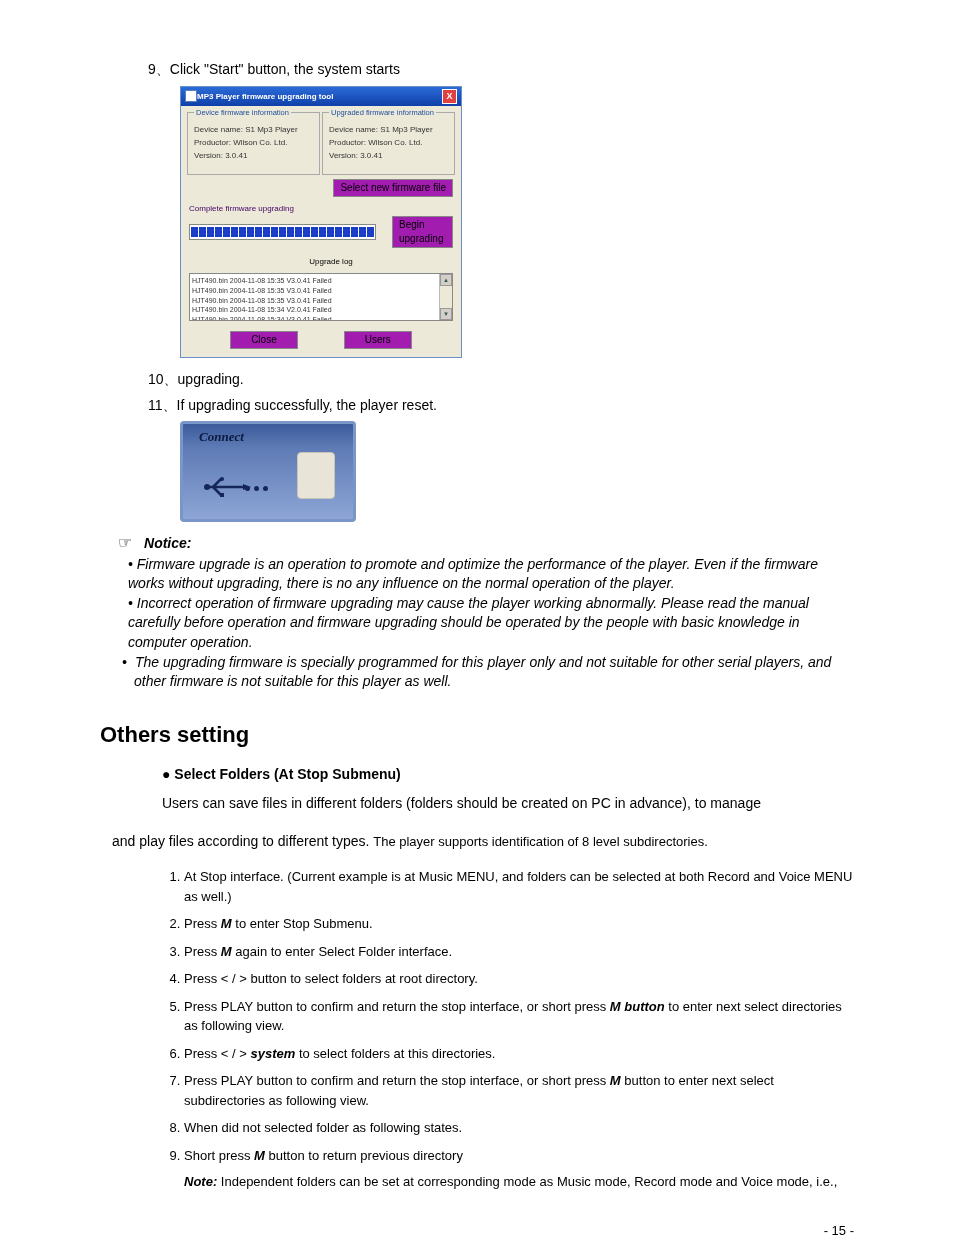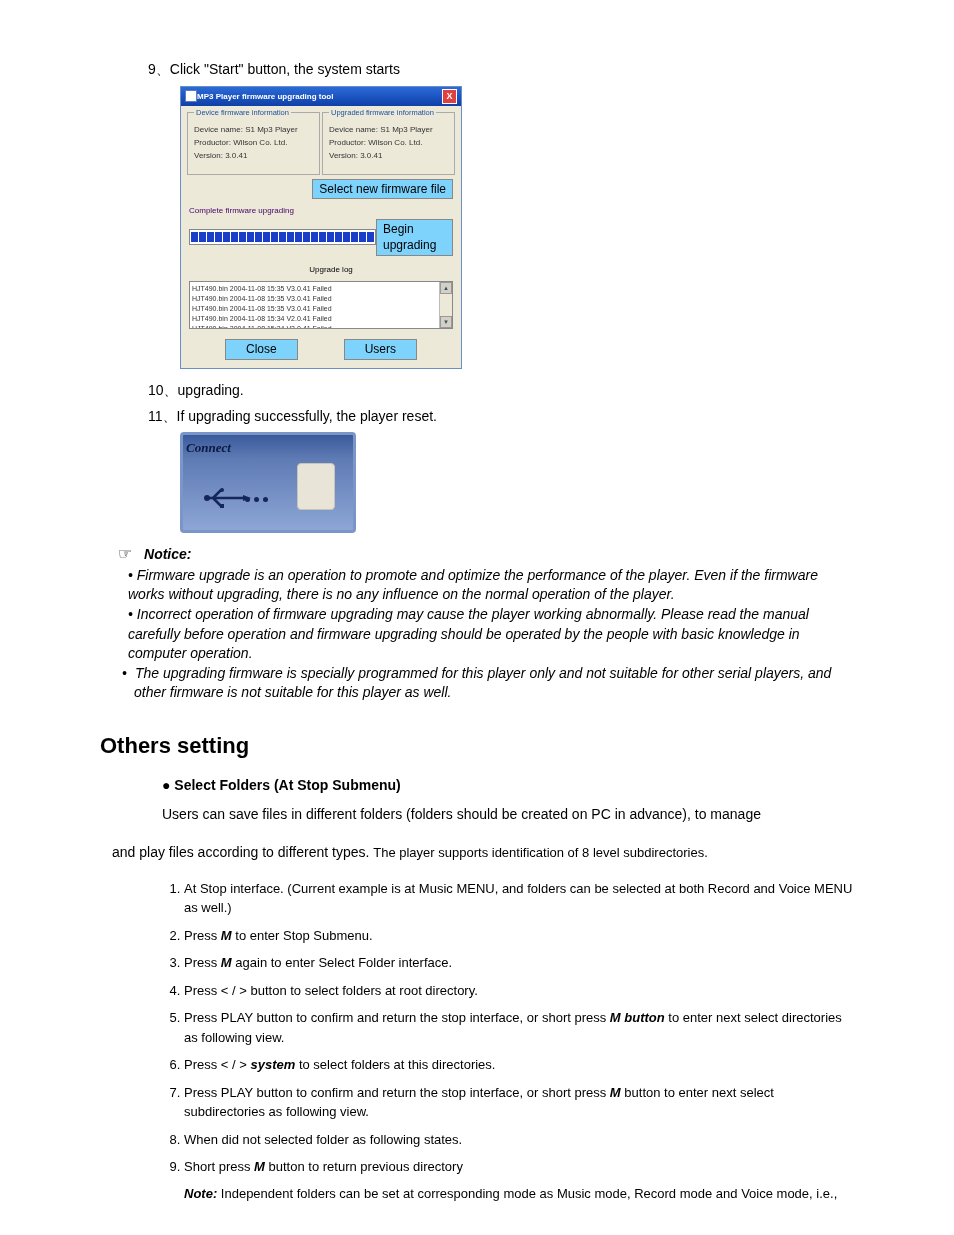--- a/index.html
+++ b/index.html
@@ -55,23 +55,23 @@
     background: #ece9d8;
     display: inline-block;
     padding: 0 2px;
     color: #2050a0;
     font-size: 7.5px;
   }
   .group-row { margin-top: -4px; margin-bottom: 6px; color: #333; }
   .btn {
     display: inline-block;
     border: 1px solid #888;
-    background: #7dd3fc;
+    background: #a21caf;
     padding: 1px 6px;
-    font-size: 12px;
+    font-size: 10px;
   }
   .dialog-section { padding: 2px 8px 4px 8px; }
   .progress-outer {
     border: 1px solid #888;
     height: 12px;
     background: #fff;
     display: flex;
     align-items: center;
     padding: 1px;
     gap: 1px;
@@ -104,21 +104,21 @@
     width: 170px;
     height: 95px;
     background: linear-gradient(to bottom, #3a5a9a 0%, #5f7bb5 25%, #8da6d6 100%);
     border: 3px solid #7a95c8;
     border-radius: 4px;
     position: relative;
     margin-top: 4px;
     margin-bottom: 10px;
   }
   .connect-label {
-    position: absolute; top: 4px; left: 3px;
+    position: absolute; top: 4px; left: 16px;
     color: #0a1a40; font-weight: bold; font-family: 'Comic Sans MS', cursive;
     font-size: 13px; font-style: italic;
   }
   .connect-icon {
     position: absolute; right: 18px; top: 28px;
     width: 36px; height: 45px;
     background: #e8e4d8; border-radius: 4px;
     border: 1px solid #c8c4b8;
   }
   .usb-symbol {
@@ -171,21 +171,21 @@
       <div class="group-row">Device name: S1 Mp3 Player</div>
       <div class="group-row">Productor: Wilson Co. Ltd.</div>
       <div class="group-row">Version: 3.0.41</div>
     </div>
   </div>
   <div class="dialog-section" style="text-align:right;">
     <span class="btn">Select new firmware file</span>
   </div>
   <div class="dialog-section">
     <div style="color:#406; margin-bottom:2px;">Complete firmware upgrading</div>
-    <div style="display:flex; gap:0; align-items:center;">
+    <div style="display:flex; gap:16px; align-items:center;">
       <div class="progress-outer" style="flex:1;">
         <span class="seg"></span>
           <span class="seg"></span>
           <span class="seg"></span>
           <span class="seg"></span>
           <span class="seg"></span>
           <span class="seg"></span>
           <span class="seg"></span>
           <span class="seg"></span>
           <span class="seg"></span>

